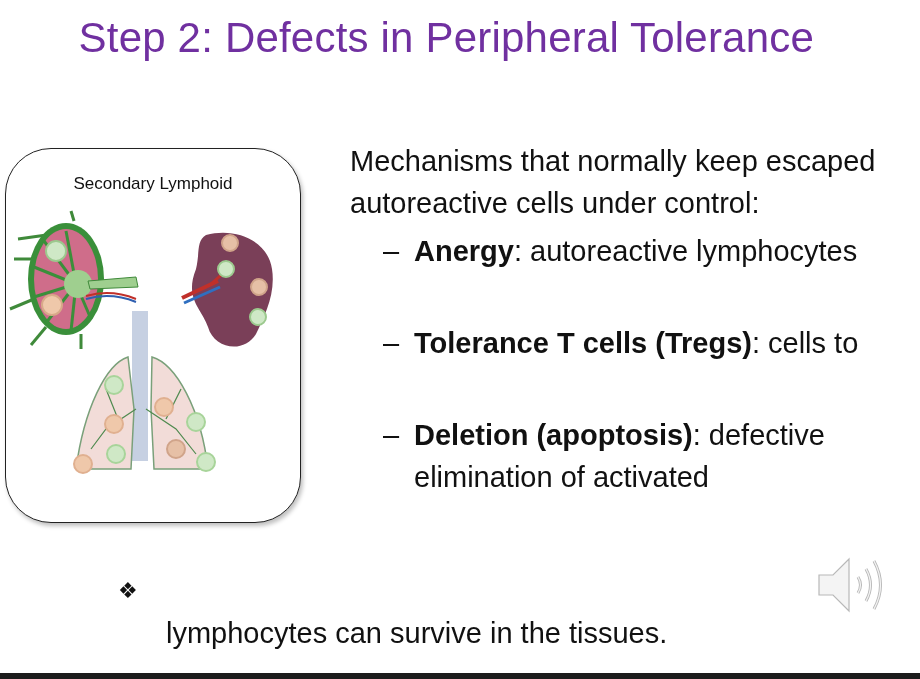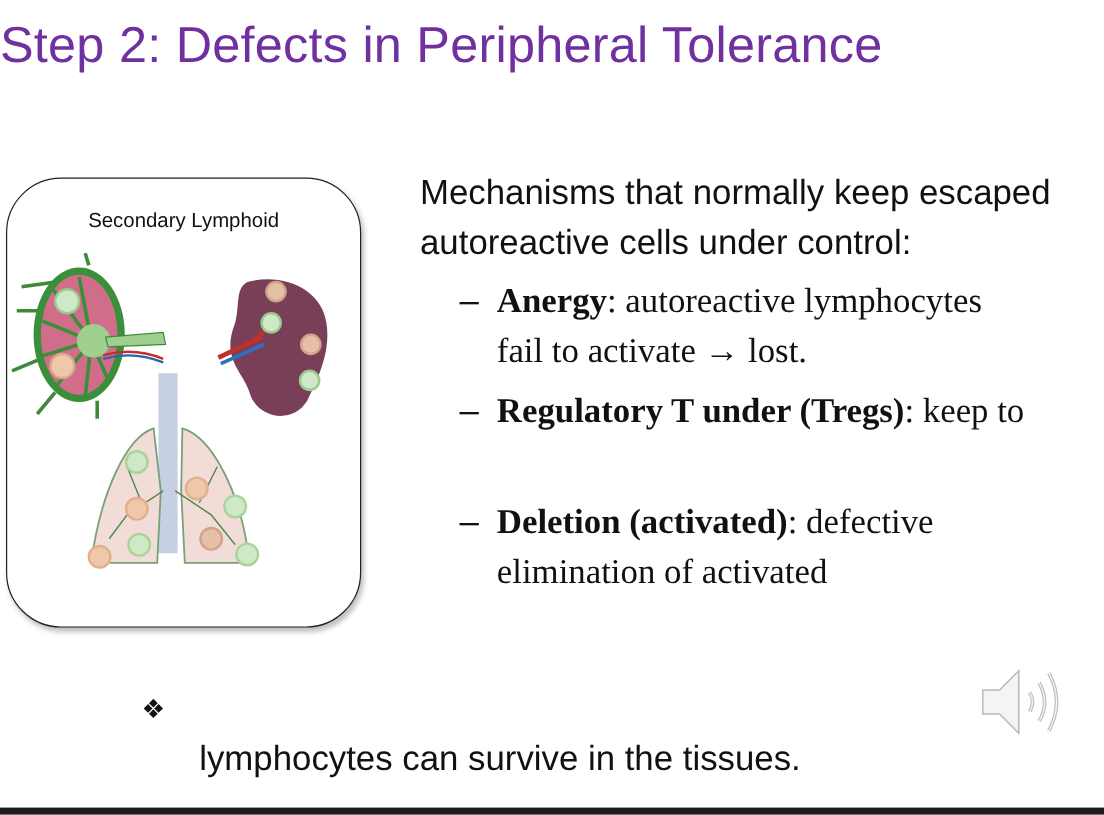--- a/index.html
+++ b/index.html
@@ -1,30 +1,30 @@
 <!DOCTYPE html>
 <html><head>
 <meta charset="utf-8">
 <style>
   html, body { margin:0; padding:0; }
   body { width:920px; height:679px; background:#ffffff; position:relative; overflow:hidden;
          font-family: "Liberation Sans", "DejaVu Sans", sans-serif; color:#111; }
-  .title { position:absolute; left:0; top:14px; width:814px; text-align:left;
+  .title { position:absolute; left:0; top:14px; width:814px; text-align:right;
            font-size:42px; color:#7030A0; letter-spacing:0.2px; font-weight:normal; }
   .figure-box { position:absolute; left:5px; top:148px; width:294px; height:373px;
                 border:1.5px solid #222; border-radius:46px; background:#fff;
                 box-shadow: 2px 3px 4px rgba(0,0,0,0.25); overflow:hidden; }
   .figure-caption { position:absolute; left:0; top:20px; width:294px; text-align:center;
                     font-size:17px; font-weight:normal; line-height:29px; color:#111; }
   .figure-caption span { display:block; }
   .illus { position:absolute; left:0; top:0; }
   .intro { position:absolute; left:350px; top:140px; font-size:29px; line-height:42px; width:580px; }
   .sub { position:absolute; left:383px; font-size:29px; line-height:42px; width:530px; }
   .sub .dash { position:absolute; left:0; top:0; }
-  .sub .body { display:block; padding-left:31px;font-family:Liberation Serif, serif; }
+  .sub .body { display:block; padding-left:31px; }
   .sub b { font-weight:bold; }
   .bottom { position:absolute; left:118px; top:570px; font-size:29px; line-height:42px; width:760px; }
   .bottom .bullet { position:absolute; left:0; top:0; font-size:22px; }
   .bottom .txt { display:block; padding-left:48px; }
   .speaker { position:absolute; left:817px; top:555px; width:72px; height:60px; }
   .taskbar { position:absolute; left:0; top:673px; width:920px; height:6px; background:#1c1c1c; }
 </style>
 </head>
 <body>
 
@@ -99,35 +99,34 @@
 
 <div class="intro">
   <div>Mechanisms that normally keep escaped</div>
   <div>autoreactive cells under control:</div>
 </div>
 
 <div class="sub" style="top:230px;">
   <span class="dash">–</span>
   <span class="body">
     <b>Anergy</b><span>: autoreactive lymphocytes</span><br>
-    <span>fail to activate → lost.</span>
   </span>
 </div>
 
 <div class="sub" style="top:322px;">
   <span class="dash">–</span>
   <span class="body">
-    <b>Regulatory T under (Tregs)</b><span>: keep to</span><br>
+    <b>Tolerance T cells (Tregs)</b><span>: cells to</span><br>
   </span>
 </div>
 
 <div class="sub" style="top:414px;">
   <span class="dash">–</span>
   <span class="body">
-    <b>Deletion (activated)</b><span>: defective</span><br>
+    <b>Deletion (apoptosis)</b><span>: defective</span><br>
     <span>elimination of activated</span><br>
   </span>
 </div>
 
 <div class="bottom">
   <span class="bullet">❖</span>
   <span class="txt">
     <br>
     <span>lymphocytes can survive in the tissues.</span>
   </span>

